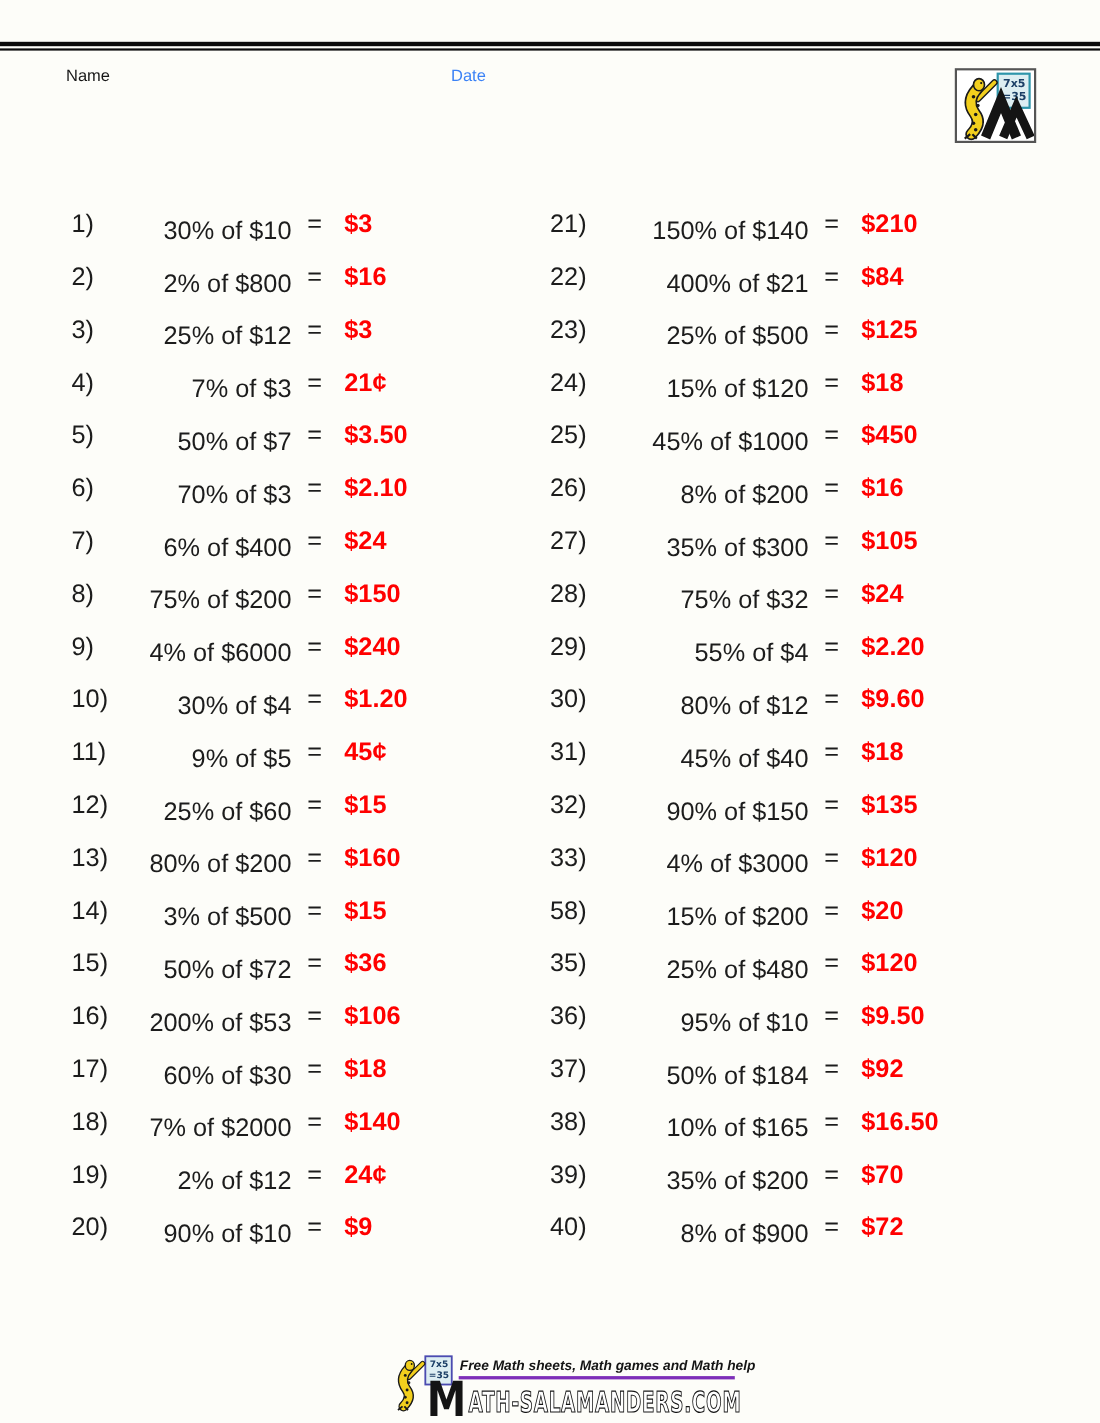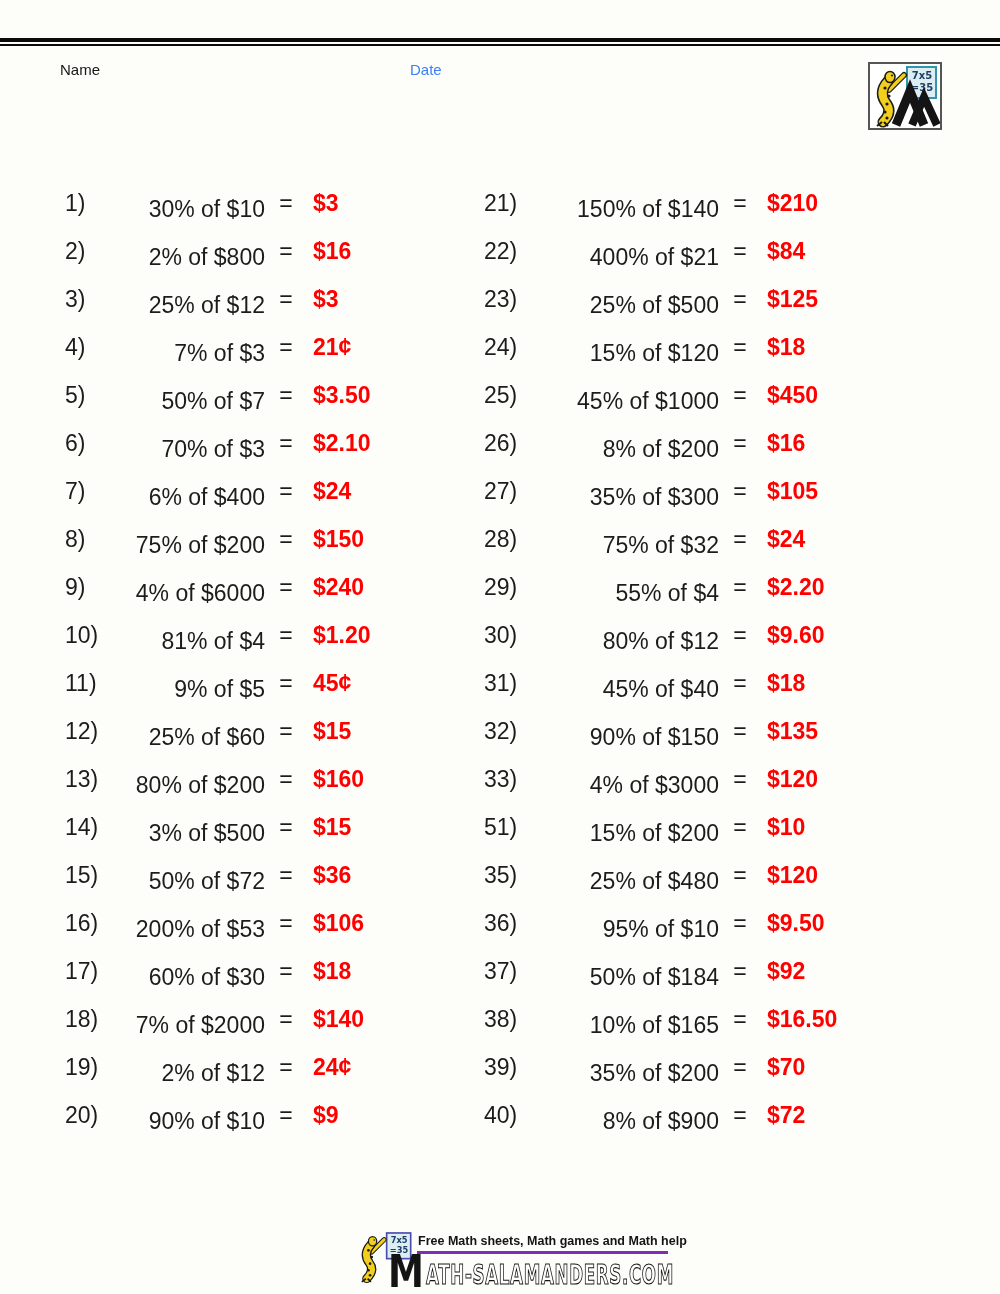--- a/index.html
+++ b/index.html
@@ -34,37 +34,38 @@
   .title {
     position:absolute; left:58px; top:102px; margin:0;
     font-family:"Liberation Serif", serif; font-weight:normal;
     font-size:32px; letter-spacing:0.3px; color:#3c6da8; white-space:nowrap;
   }
   .col {
     position:absolute; top:179px;
     display:flex; flex-direction:column;
   }
   .col-left  { left:65px;  }
-  .col-right { left:484px; }
+  .col-right { left:500px; }
   .row {
     display:grid; height:48px; align-items:center;
     font-size:23px; color:#1c1c1c; white-space:nowrap;
   }
   .col-left  .row { grid-template-columns:45px 155px 42px auto; }
   .col-right .row { grid-template-columns:45px 190px 42px auto; }
   .num { text-align:left; }
   .q   { text-align:right;margin-top:12px; }
   .eq  { text-align:center; }
   .ans { font-weight:bold; color:#ff0000; padding-left:6px; }
   .footer { position:absolute; left:0; top:1228px; width:1000px; height:66px; }
   .footer-logo { position:absolute; left:356px; top:0px; width:58px; height:58px; }
   .tagline {
     position:absolute; left:418px; top:6px;
     font-size:12.5px; font-weight:bold; color:#141414; letter-spacing:0px;
     white-space:nowrap;
+    font-style:italic;
   }
   .purple-rule {
     position:absolute; left:417px; top:23px; width:251px; height:3px;
     background:#7d2eb8;
   }
   .site-wordmark { position:absolute; left:388px; top:26px; width:292px; height:38px; }
 </style>
 </head>
 <body>
 
@@ -164,21 +165,21 @@
 
   <div class="row">
     <span class="num">9)</span>
     <span class="q">4% of $6000</span>
     <span class="eq">=</span>
     <span class="ans">$240</span>
   </div>
 
   <div class="row">
     <span class="num">10)</span>
-    <span class="q">81% of $4</span>
+    <span class="q">30% of $4</span>
     <span class="eq">=</span>
     <span class="ans">$1.20</span>
   </div>
 
   <div class="row">
     <span class="num">11)</span>
     <span class="q">9% of $5</span>
     <span class="eq">=</span>
     <span class="ans">45¢</span>
   </div>
@@ -332,24 +333,24 @@
   </div>
 
   <div class="row">
     <span class="num">33)</span>
     <span class="q">4% of $3000</span>
     <span class="eq">=</span>
     <span class="ans">$120</span>
   </div>
 
   <div class="row">
-    <span class="num">51)</span>
+    <span class="num">58)</span>
     <span class="q">15% of $200</span>
     <span class="eq">=</span>
-    <span class="ans">$10</span>
+    <span class="ans">$20</span>
   </div>
 
   <div class="row">
     <span class="num">35)</span>
     <span class="q">25% of $480</span>
     <span class="eq">=</span>
     <span class="ans">$120</span>
   </div>
 
   <div class="row">

